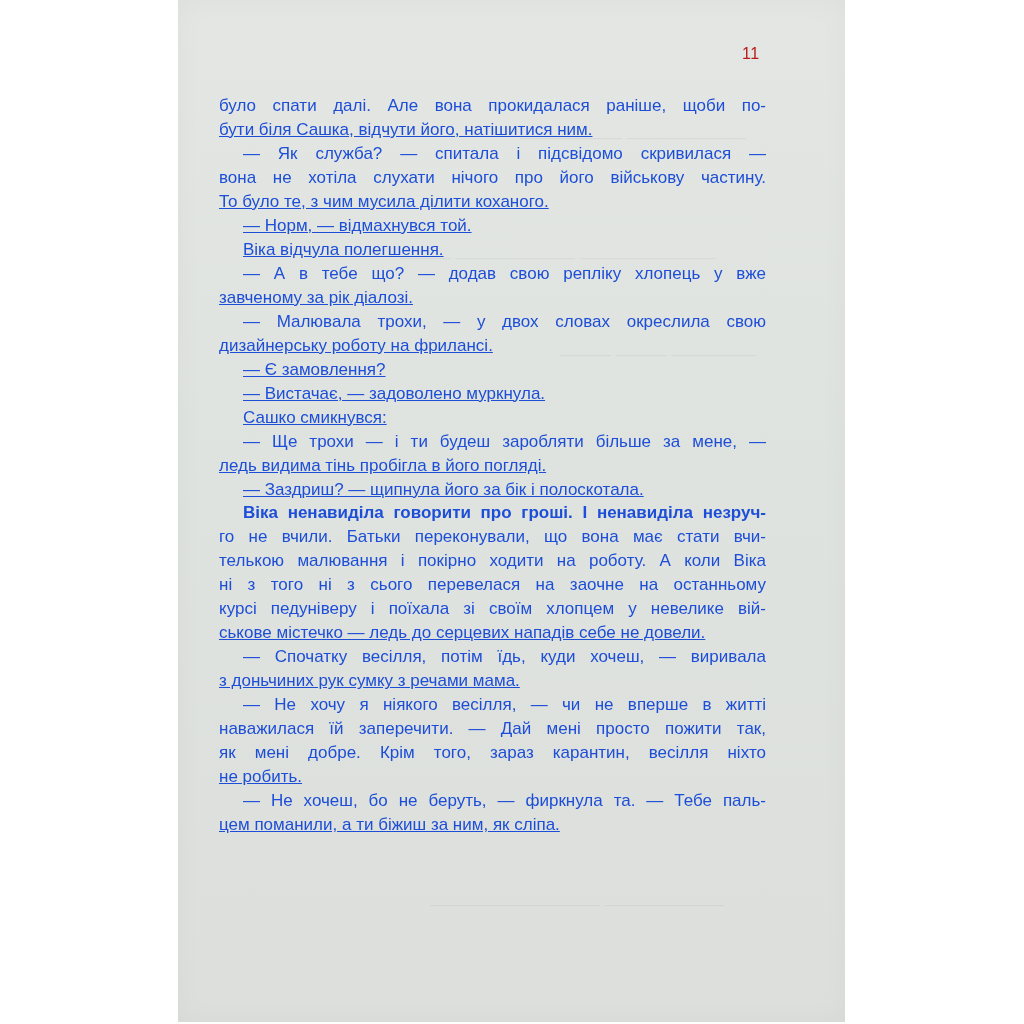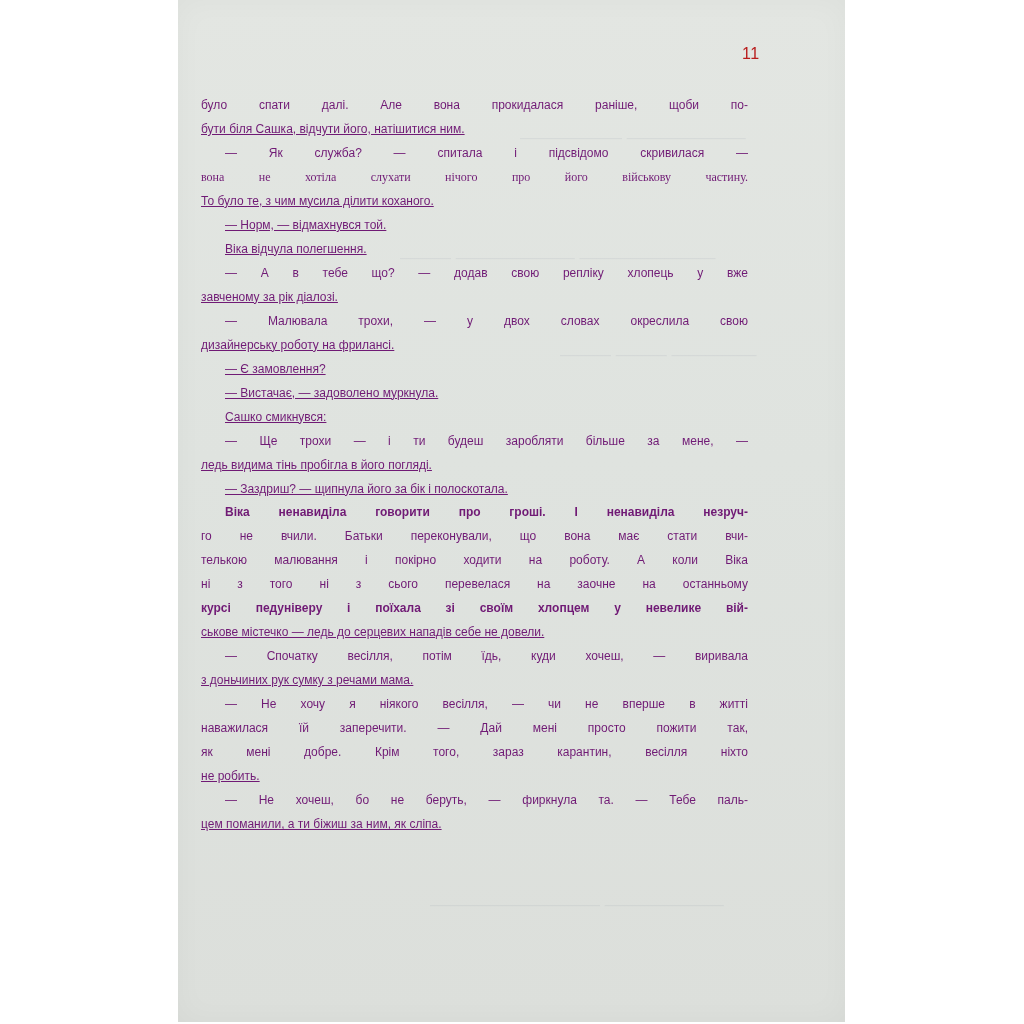--- a/index.html
+++ b/index.html
@@ -23,26 +23,26 @@
       position: absolute;
       left: 742px;
       top: 45px;
       font-family: "Liberation Sans", sans-serif;
       font-size: 16px;
       color: #b91c1c;
       letter-spacing: 0.5px;
     }
     .text-block {
       position: absolute;
-      left: 201px;
+      left: 219px;
       top: 94px;
       width: 547px;
       font-family: "Liberation Sans", sans-serif;
-      font-size: 12px;
-      color: #701a75;
+      font-size: 17px;
+      color: #1d4ed8;
     }
     .line {
       height: 23.97px;
       line-height: 23.97px;
       white-space: nowrap;
       text-align: justify;
       text-align-last: justify;
       overflow: visible;
     }
     .line.indent {
@@ -70,39 +70,39 @@
 <div class="bleed" style="left:400px; top:248px;">———————— ——————— ———</div>
 <div class="bleed" style="left:560px; top:345px;">————— ——— ———</div>
 <div class="bleed" style="left:430px; top:895px;">——————— ——————————</div>
 
 <div class="page-number">11</div>
 
 <div class="text-block" id="text-block">
     <div class="line"><span style="white-space: nowrap;">було спати далі. Але вона прокидалася раніше, щоби по-</span></div>
     <div class="line last">бути біля Сашка, відчути його, натішитися ним.</div>
     <div class="line indent"><span style="white-space: nowrap;">— Як служба? — спитала і підсвідомо скривилася —</span></div>
-    <div class="line"><span style="white-space: nowrap; font-family: Liberation Serif, serif;">вона не хотіла слухати нічого про його військову частину.</span></div>
+    <div class="line"><span style="white-space: nowrap;">вона не хотіла слухати нічого про його військову частину.</span></div>
     <div class="line last">То було те, з чим мусила ділити коханого.</div>
     <div class="line indent last">— Норм, — відмахнувся той.</div>
     <div class="line indent last">Віка відчула полегшення.</div>
     <div class="line indent"><span style="white-space: nowrap;">— А в тебе що? — додав свою репліку хлопець у вже</span></div>
     <div class="line last">завченому за рік діалозі.</div>
     <div class="line indent"><span style="white-space: nowrap; margin-top: 6px;">— Малювала трохи, — у двох словах окреслила свою</span></div>
     <div class="line last">дизайнерську роботу на фрилансі.</div>
     <div class="line indent last">— Є замовлення?</div>
     <div class="line indent last">— Вистачає, — задоволено муркнула.</div>
     <div class="line indent last">Сашко смикнувся:</div>
     <div class="line indent"><span style="white-space: nowrap;">— Ще трохи — і ти будеш заробляти більше за мене, —</span></div>
     <div class="line last">ледь видима тінь пробігла в його погляді.</div>
     <div class="line indent last">— Заздриш? — щипнула його за бік і полоскотала.</div>
     <div class="line indent"><span style="white-space: nowrap; font-weight: bold;">Віка ненавиділа говорити про гроші. І ненавиділа незруч-</span></div>
     <div class="line"><span style="white-space: nowrap;">го не вчили. Батьки переконували, що вона має стати вчи-</span></div>
     <div class="line"><span style="white-space: nowrap;">телькою малювання і покірно ходити на роботу. А коли Віка</span></div>
     <div class="line"><span style="white-space: nowrap;">ні з того ні з сього перевелася на заочне на останньому</span></div>
-    <div class="line"><span style="white-space: nowrap; font-weight: bold;">курсі педуніверу і поїхала зі своїм хлопцем у невелике вій-</span></div>
+    <div class="line"><span style="white-space: nowrap;">курсі педуніверу і поїхала зі своїм хлопцем у невелике вій-</span></div>
     <div class="line last">ськове містечко — ледь до серцевих нападів себе не довели.</div>
     <div class="line indent"><span style="white-space: nowrap;">— Спочатку весілля, потім їдь, куди хочеш, — виривала</span></div>
     <div class="line last">з доньчиних рук сумку з речами мама.</div>
     <div class="line indent"><span style="white-space: nowrap;">— Не хочу я ніякого весілля, — чи не вперше в житті</span></div>
     <div class="line"><span style="white-space: nowrap;">наважилася їй заперечити. — Дай мені просто пожити так,</span></div>
     <div class="line"><span style="white-space: nowrap;">як мені добре. Крім того, зараз карантин, весілля ніхто</span></div>
     <div class="line last">не робить.</div>
     <div class="line indent"><span style="white-space: nowrap;">— Не хочеш, бо не беруть, — фиркнула та. — Тебе паль-</span></div>
     <div class="line last">цем поманили, а ти біжиш за ним, як сліпа.</div>
   </div>

